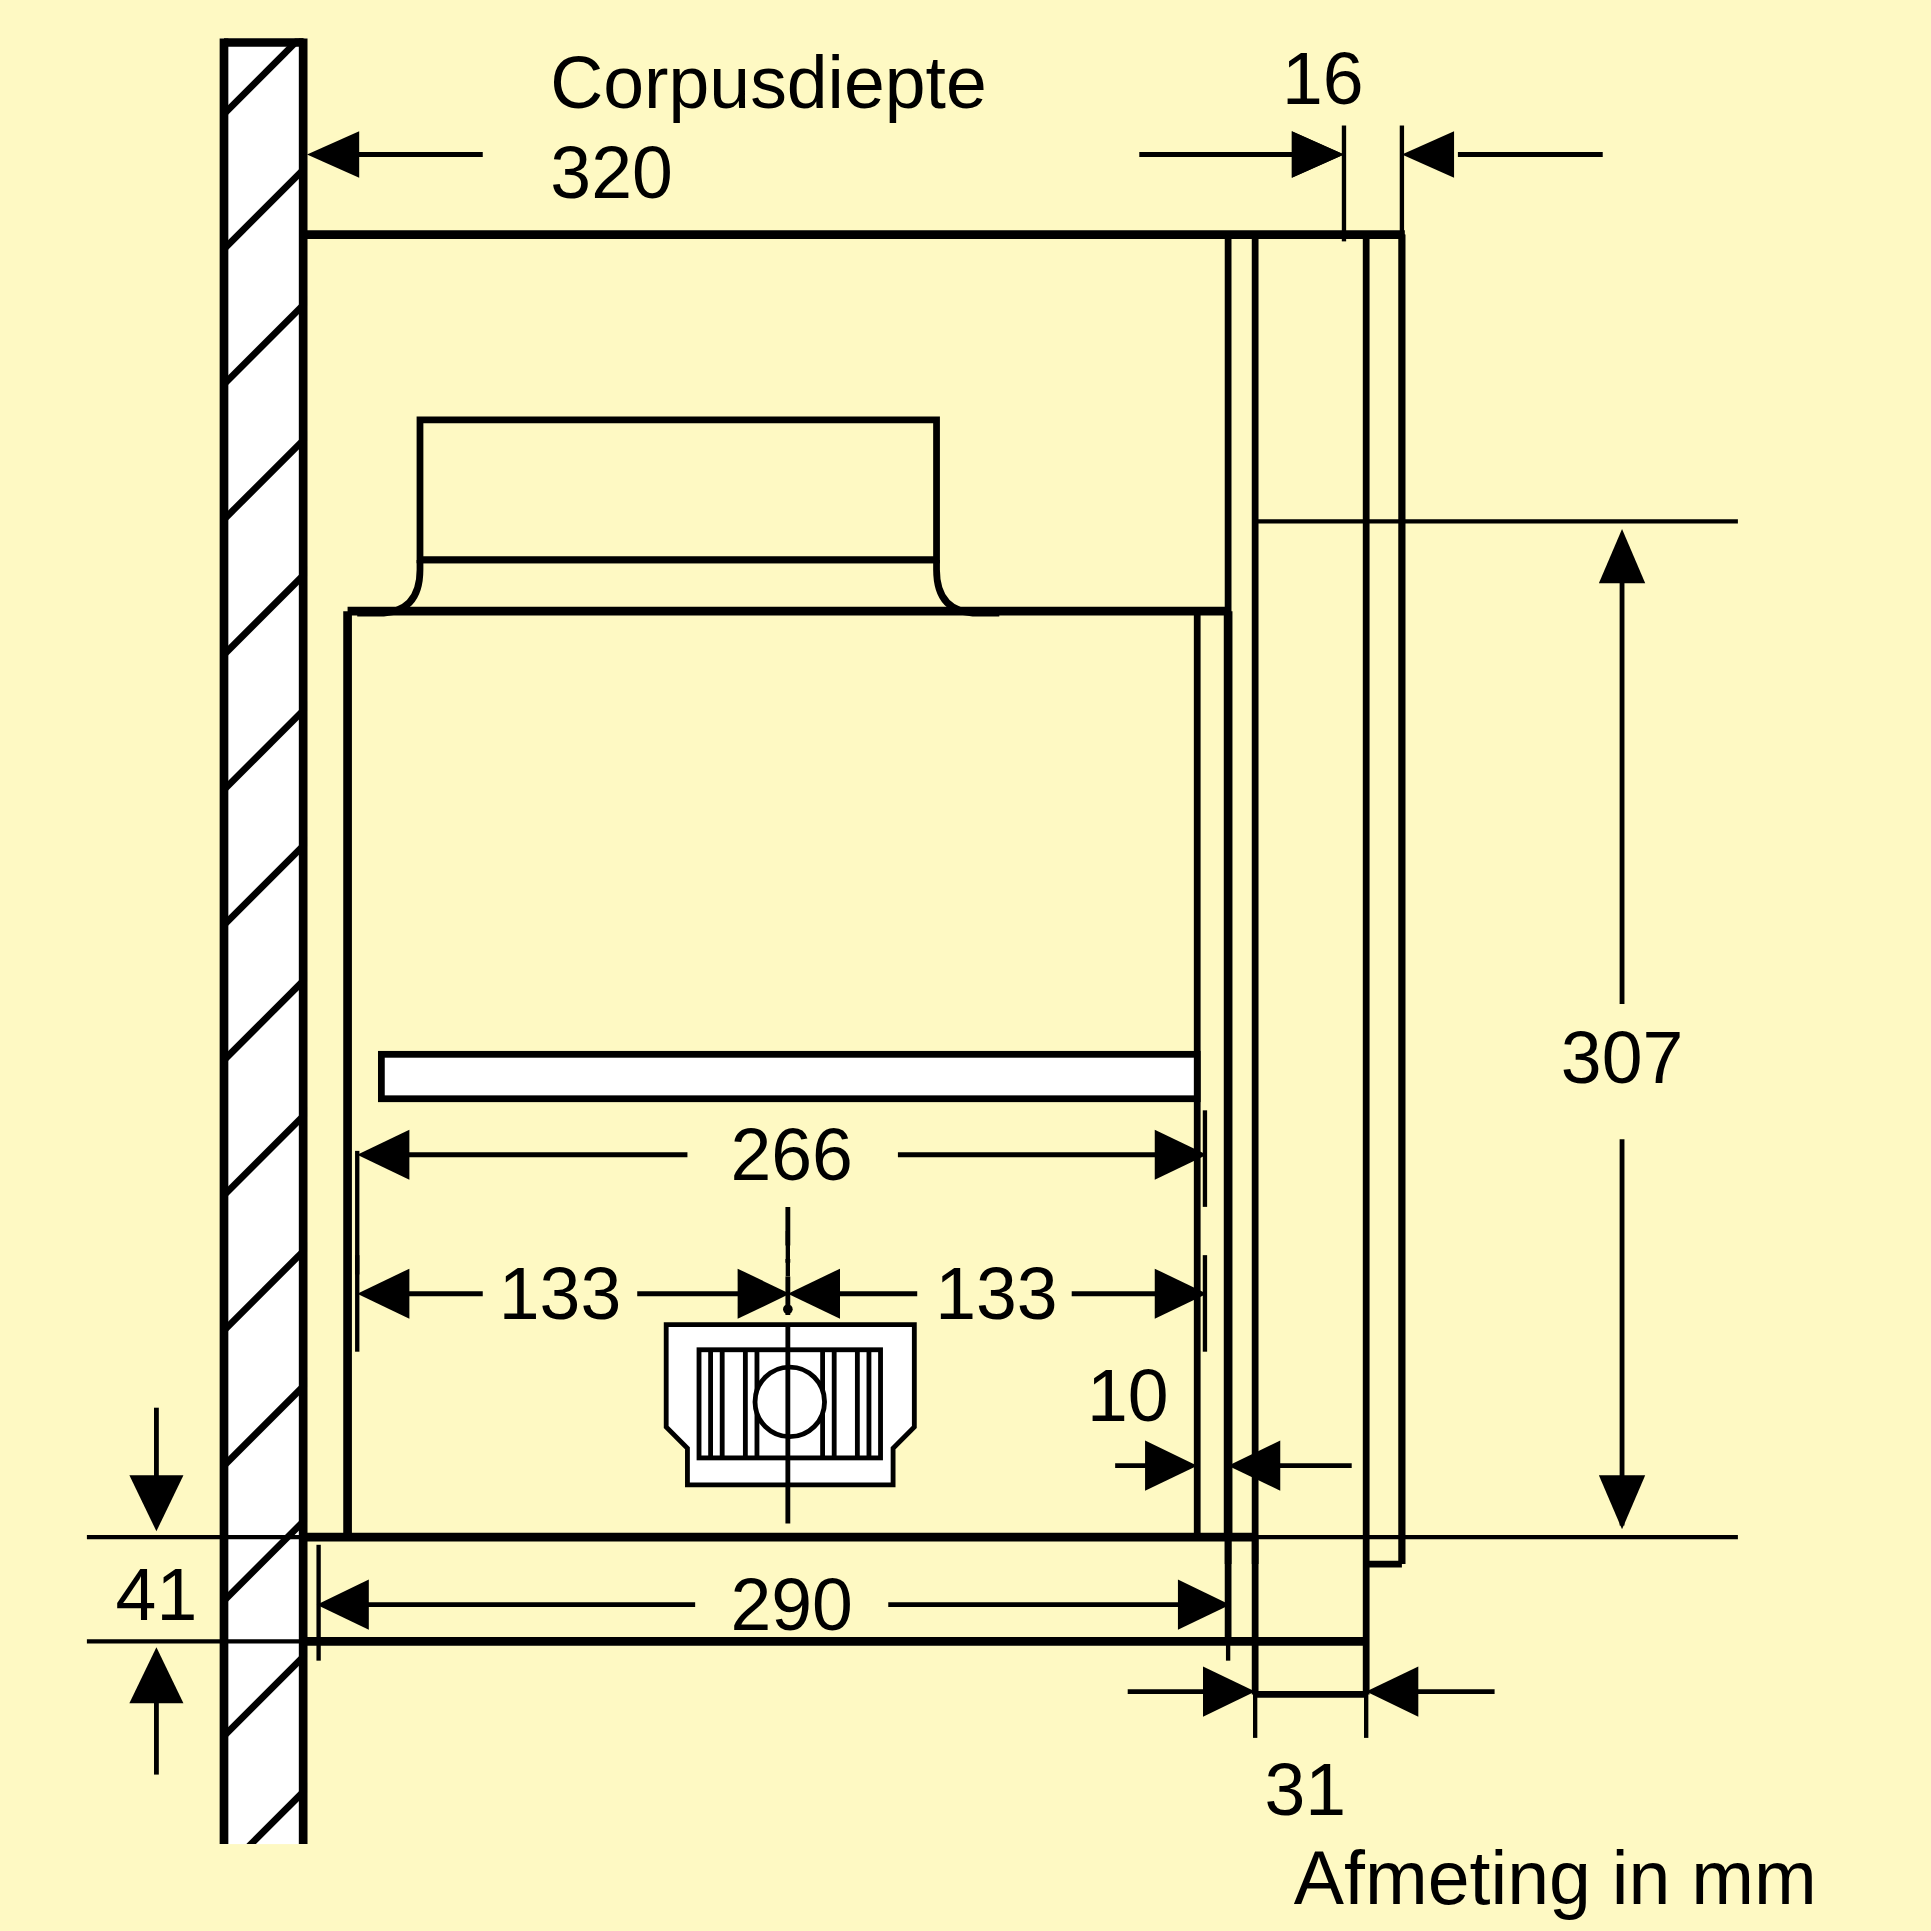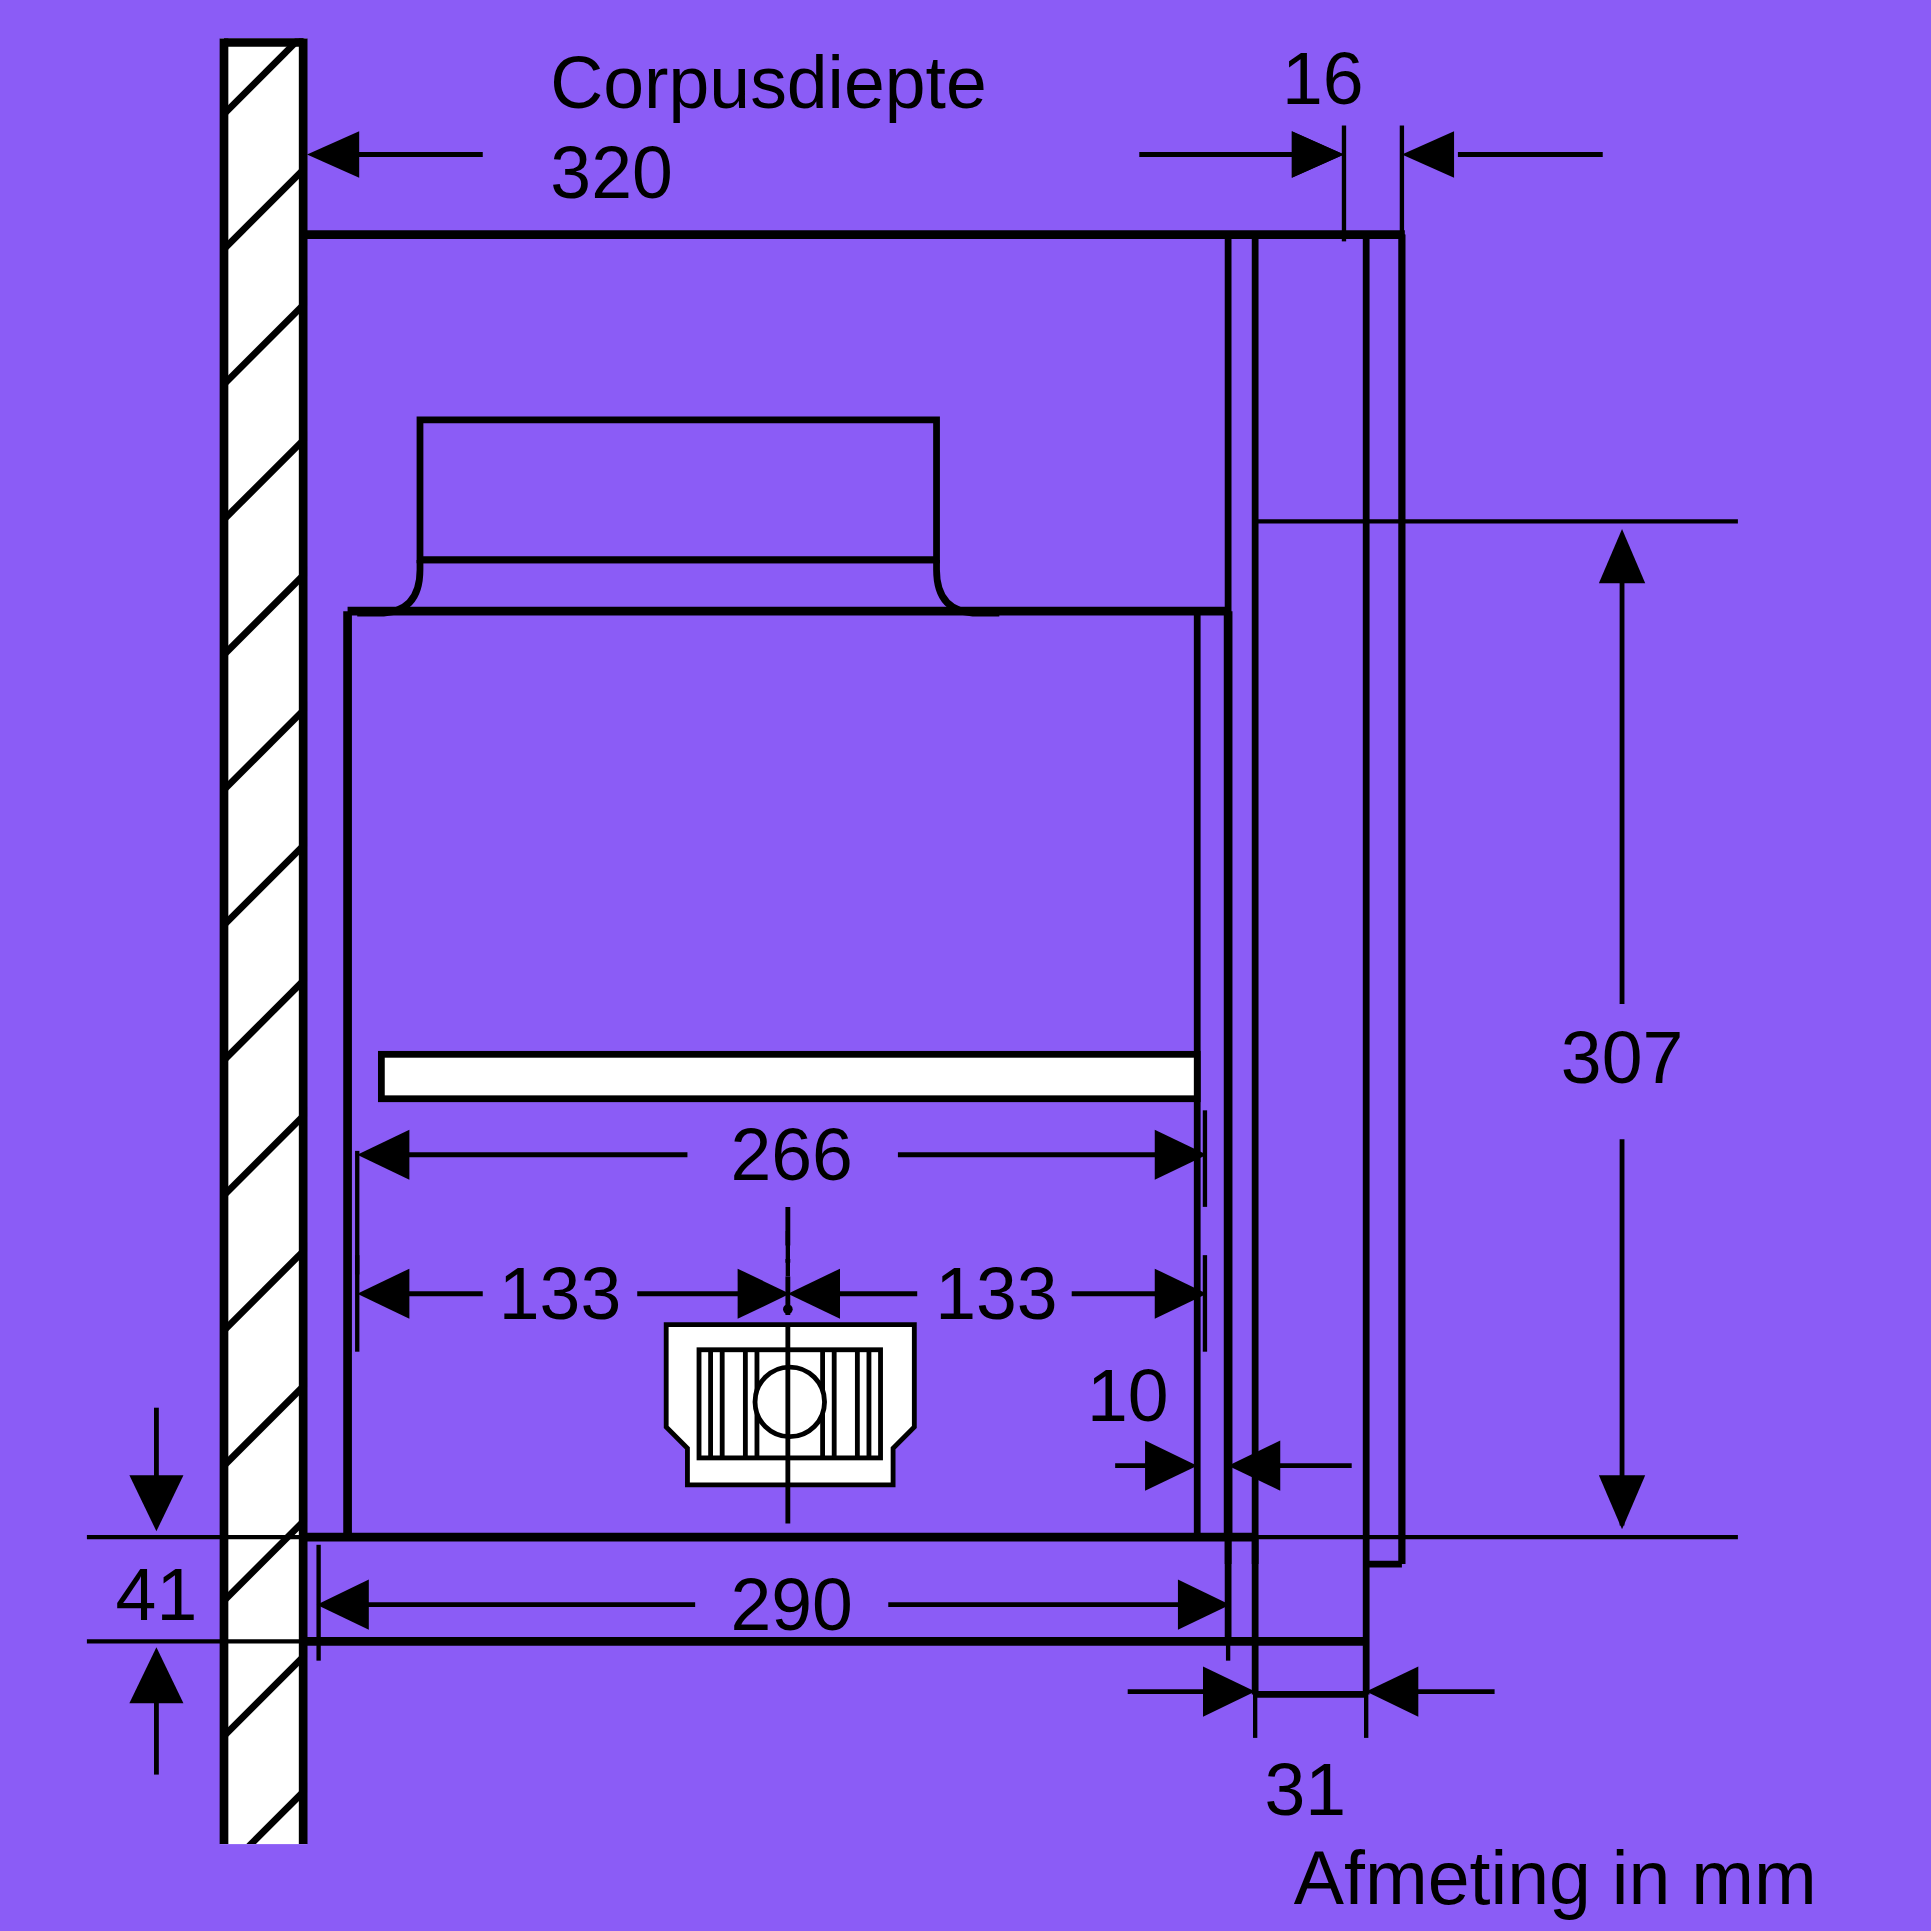--- a/index.html
+++ b/index.html
@@ -10,21 +10,21 @@
   body {
     width: 1931px;
     height: 1931px;
     font-family: "Liberation Sans", sans-serif;
     overflow: hidden;
   }
   #drawing-root {
     position: relative;
     width: 1931px;
     height: 1931px;
-    background: #8b5cf6;
+    background: #fef9c3;
   }
   svg#technical-drawing {
     display: block;
     width: 1931px;
     height: 1931px;
   }
   .ln     { stroke: #000000; fill: none; stroke-linecap: butt; }
   .thick  { stroke-width: 9; }
   .med    { stroke-width: 7; }
   .thin   { stroke-width: 5; }

